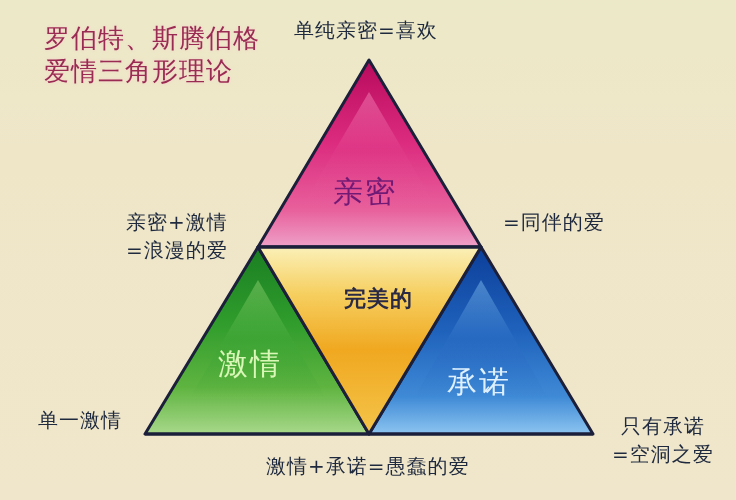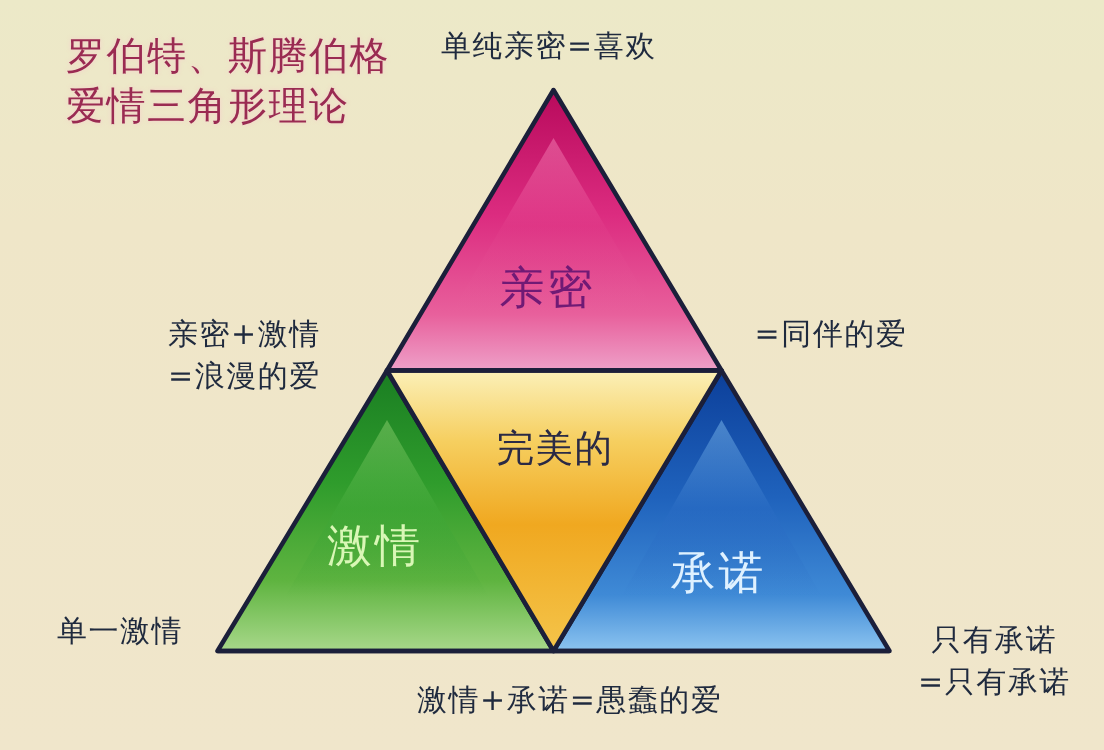--- a/index.html
+++ b/index.html
@@ -11,35 +11,35 @@
     .title {
       position: absolute; left: 44px; top: 22px;
       color: #9a2b52; font-size: 26px; line-height: 33px; letter-spacing: 1px;
       text-shadow: 0 0 3px rgba(255,180,210,0.5);
     }
     .label {
       position: absolute; color: #1f2a3e; font-size: 20px; line-height: 28px;
       letter-spacing: 1px; white-space: nowrap;
     }
     .lbl-top { left: 294px; top: 16px; }
-    .lbl-ul { left: 112px; top: 208px; }
+    .lbl-ul { left: 126px; top: 208px; }
     .lbl-ur { left: 503px; top: 208px; }
-    .lbl-bl { left: 38px; top: 406px; text-align: center; }
+    .lbl-bl { left: 38px; top: 406px; text-align: center; font-family: Liberation Serif, serif; }
     .lbl-br { left: 612px; top: 412px; text-align: center; }
-    .lbl-bottom { left: 266px; top: 452px; margin-left: 12px; }
+    .lbl-bottom { left: 266px; top: 452px; }
     svg.diagram { position: absolute; left: 0; top: 0; }
     .tri-text {
       position: absolute; font-size: 30px; letter-spacing: 2px; white-space: nowrap;
     }
     .t-intimacy { left: 333px; top: 172px; color: #701a75; }
     .t-passion { left: 218px; top: 344px; color: #d9f7b6; }
     .t-commit { left: 447px; top: 362px; color: #dff1ff; }
     .t-perfect {
-      position: absolute; left: 327px; top: 282px; width: 86px; text-align: center;
-      color: #2a2a45; font-size: 25px; font-weight: normal; line-height: 34px; letter-spacing: 1px;
+      position: absolute; left: 327px; top: 282px; width: 86px; text-align: right;
+      color: #2a2a45; font-size: 22px; font-weight: bold; line-height: 34px; letter-spacing: 1px;
     }
   </style>
 </head>
 <body>
 
 <div class="title">
   <div>罗伯特、斯腾伯格</div>
   <div>爱情三角形理论</div>
 </div>
 
@@ -118,16 +118,16 @@
 <div class="label lbl-ur">
   <div>=同伴的爱</div>
 </div>
 
 <div class="label lbl-bl">
   <div>单一激情</div>
 </div>
 
 <div class="label lbl-br">
   <div>只有承诺</div>
-  <div>=只有承诺</div>
+  <div>=空洞之爱</div>
 </div>
 
 <div class="label lbl-bottom">激情+承诺=愚蠢的爱</div>
 
 </body></html>

